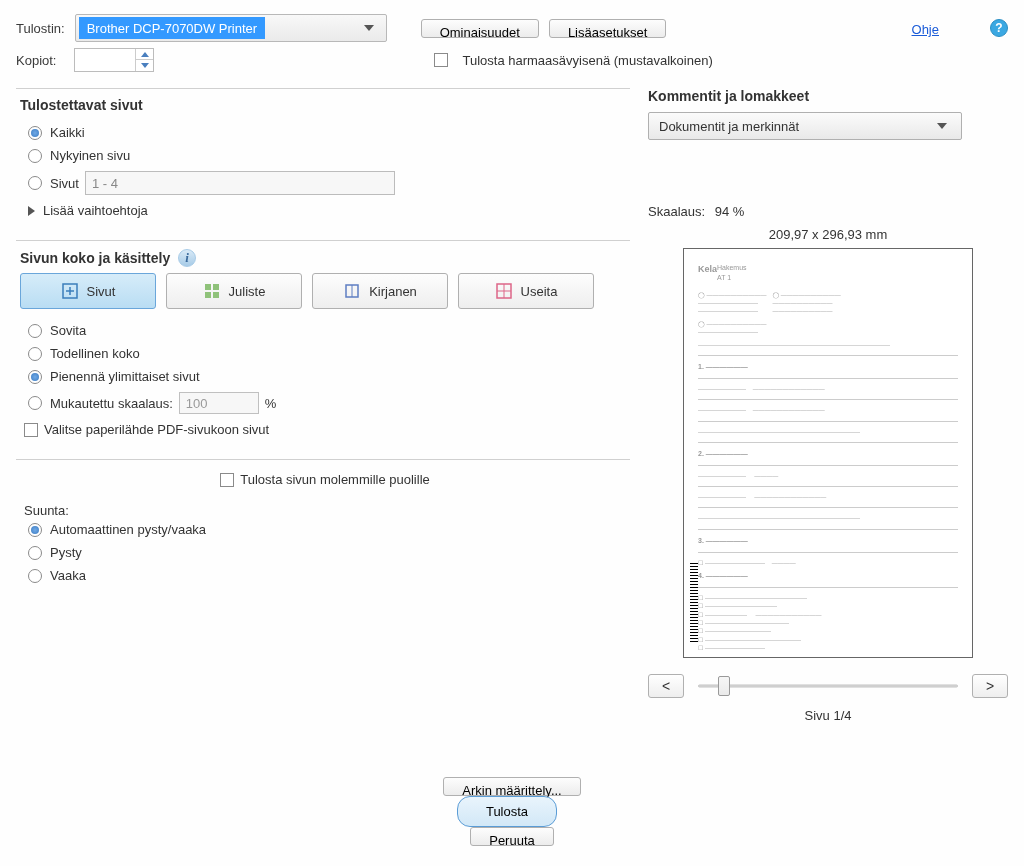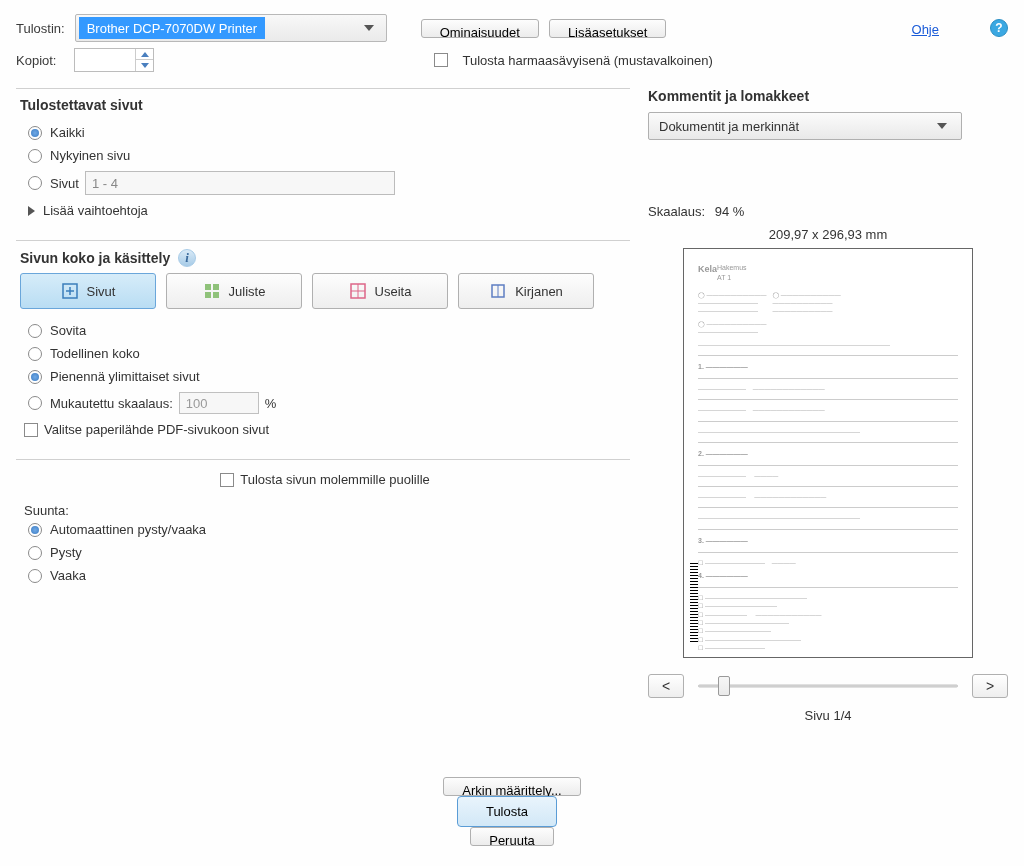--- a/index.html
+++ b/index.html
@@ -154,21 +154,21 @@
   background:linear-gradient(#f6f6f6,#eaeaea); border:1px solid #999; border-radius:2px;
 }
 .center-txt { text-align:center; margin-top:10px; font-size:13px; }
 
 .footer {
   position:absolute; left:16px; right:16px; bottom:20px;
   display:flex; align-items:center;flex-direction:column;
 }
 .btn-primary {
   background: linear-gradient(#e9f4fc,#d2e8f7);
-  border:1px solid #5a9cd6; border-radius:4px;
+  border:1px solid #5a9cd6; border-radius:13px;
   padding:7px 28px; font-size:13px; cursor:pointer;
   margin-right:10px;
 }
 .info-icon {
   width:18px; height:18px; border-radius:50%;
   background:linear-gradient(#d9eaf7,#a7cbe7);
   display:inline-flex; align-items:center; justify-content:center;
   font-family: Georgia, serif; font-style: italic; font-weight:bold;
   color:#3a6a9c; border:1px solid #a7cbe7;
 }
@@ -255,36 +255,36 @@
                 <rect x="10" y="2" width="6" height="6" fill="#8fc27a"></rect>
                 <rect x="2" y="10" width="6" height="6" fill="#8fc27a"></rect>
                 <rect x="10" y="10" width="6" height="6" fill="#8fc27a"></rect>
               </svg>
           </span>
           <span>Juliste</span>
         </div>
         <div class="tab-btn">
           <span class="tab-icon">
             <svg width="18" height="18" viewBox="0 0 18 18">
+                <rect x="3" y="3" width="12" height="12" fill="none" stroke="#5e7ec2" stroke-width="1.5"></rect>
+                <line x1="9" y1="3" x2="9" y2="15" stroke="#5e7ec2"></line>
+              </svg>
+          </span>
+          <span>Kirjanen</span>
+        </div>
+        <div class="tab-btn">
+          <span class="tab-icon">
+            <svg width="18" height="18" viewBox="0 0 18 18">
                 <rect x="2" y="2" width="14" height="14" fill="none" stroke="#d68" stroke-width="1.5"></rect>
                 <line x1="9" y1="2" x2="9" y2="16" stroke="#d68"></line>
                 <line x1="2" y1="9" x2="16" y2="9" stroke="#d68"></line>
               </svg>
           </span>
           <span>Useita</span>
         </div>
-        <div class="tab-btn">
-          <span class="tab-icon">
-            <svg width="18" height="18" viewBox="0 0 18 18">
-                <rect x="3" y="3" width="12" height="12" fill="none" stroke="#5e7ec2" stroke-width="1.5"></rect>
-                <line x1="9" y1="3" x2="9" y2="15" stroke="#5e7ec2"></line>
-              </svg>
-          </span>
-          <span>Kirjanen</span>
-        </div>
       </div>
 
       <div class="opt-row">
         <span class="radio"></span>
         <span>Sovita</span>
       </div>
       <div class="opt-row">
         <span class="radio"></span>
         <span>Todellinen koko</span>
       </div>

